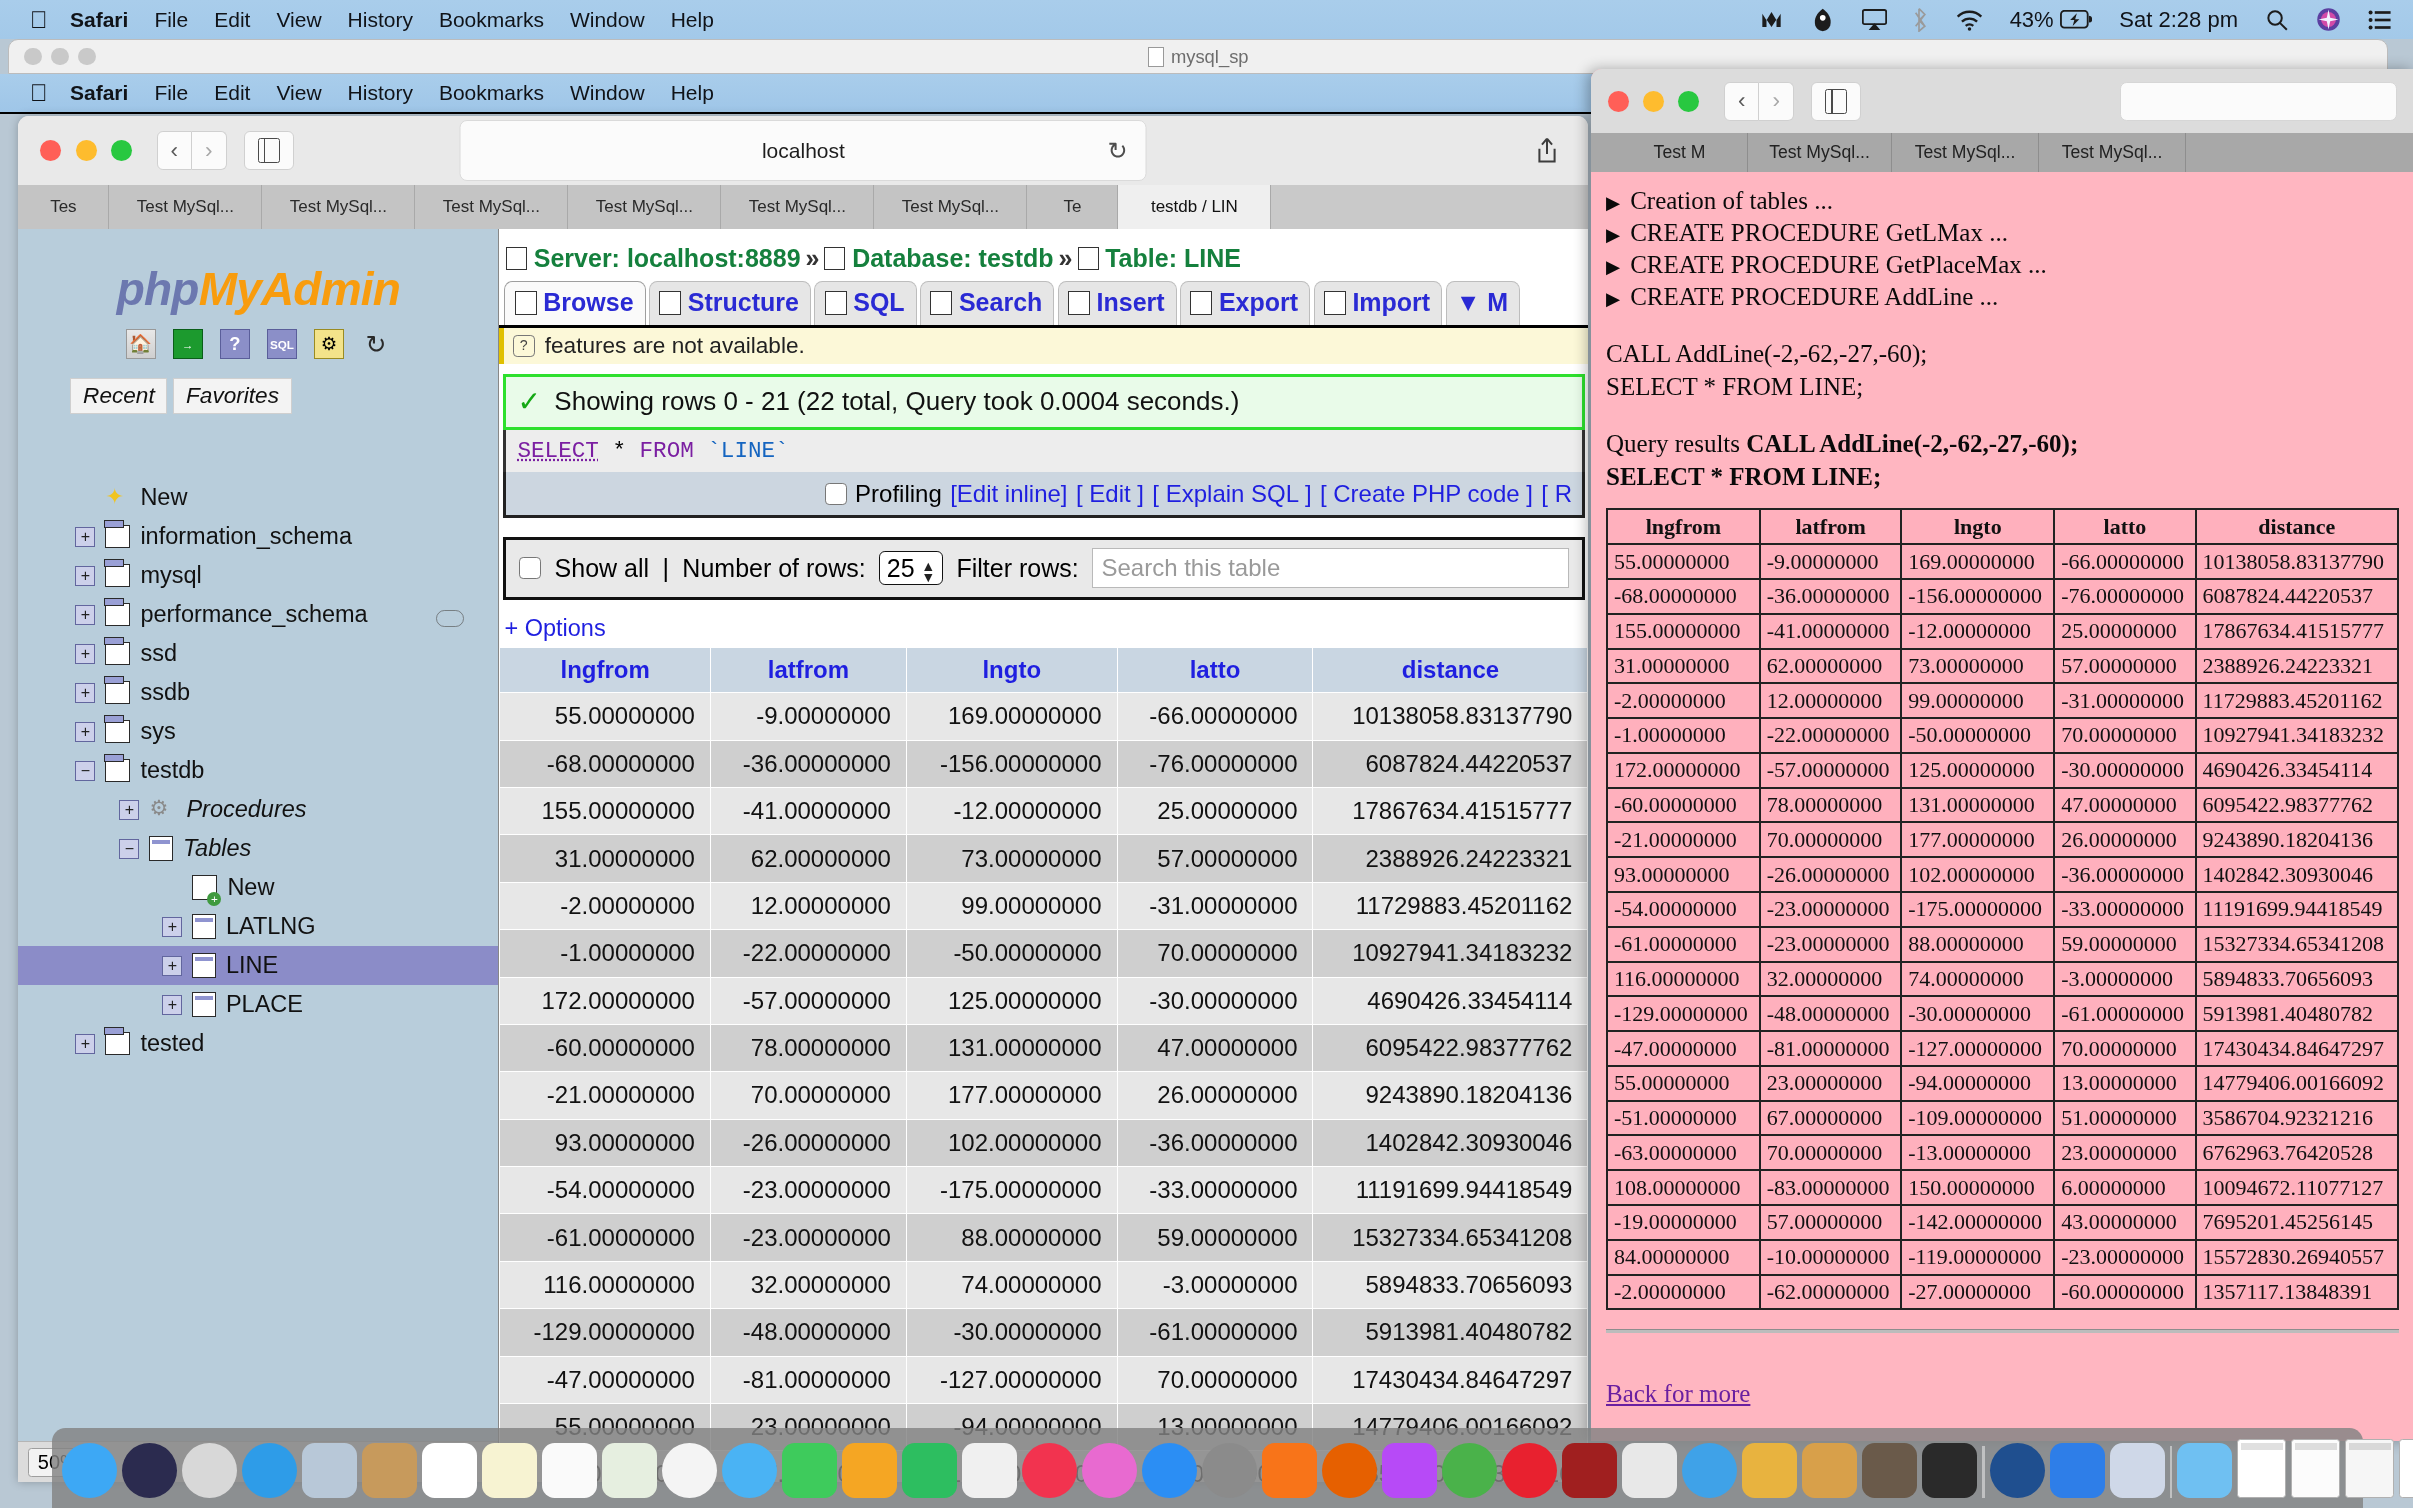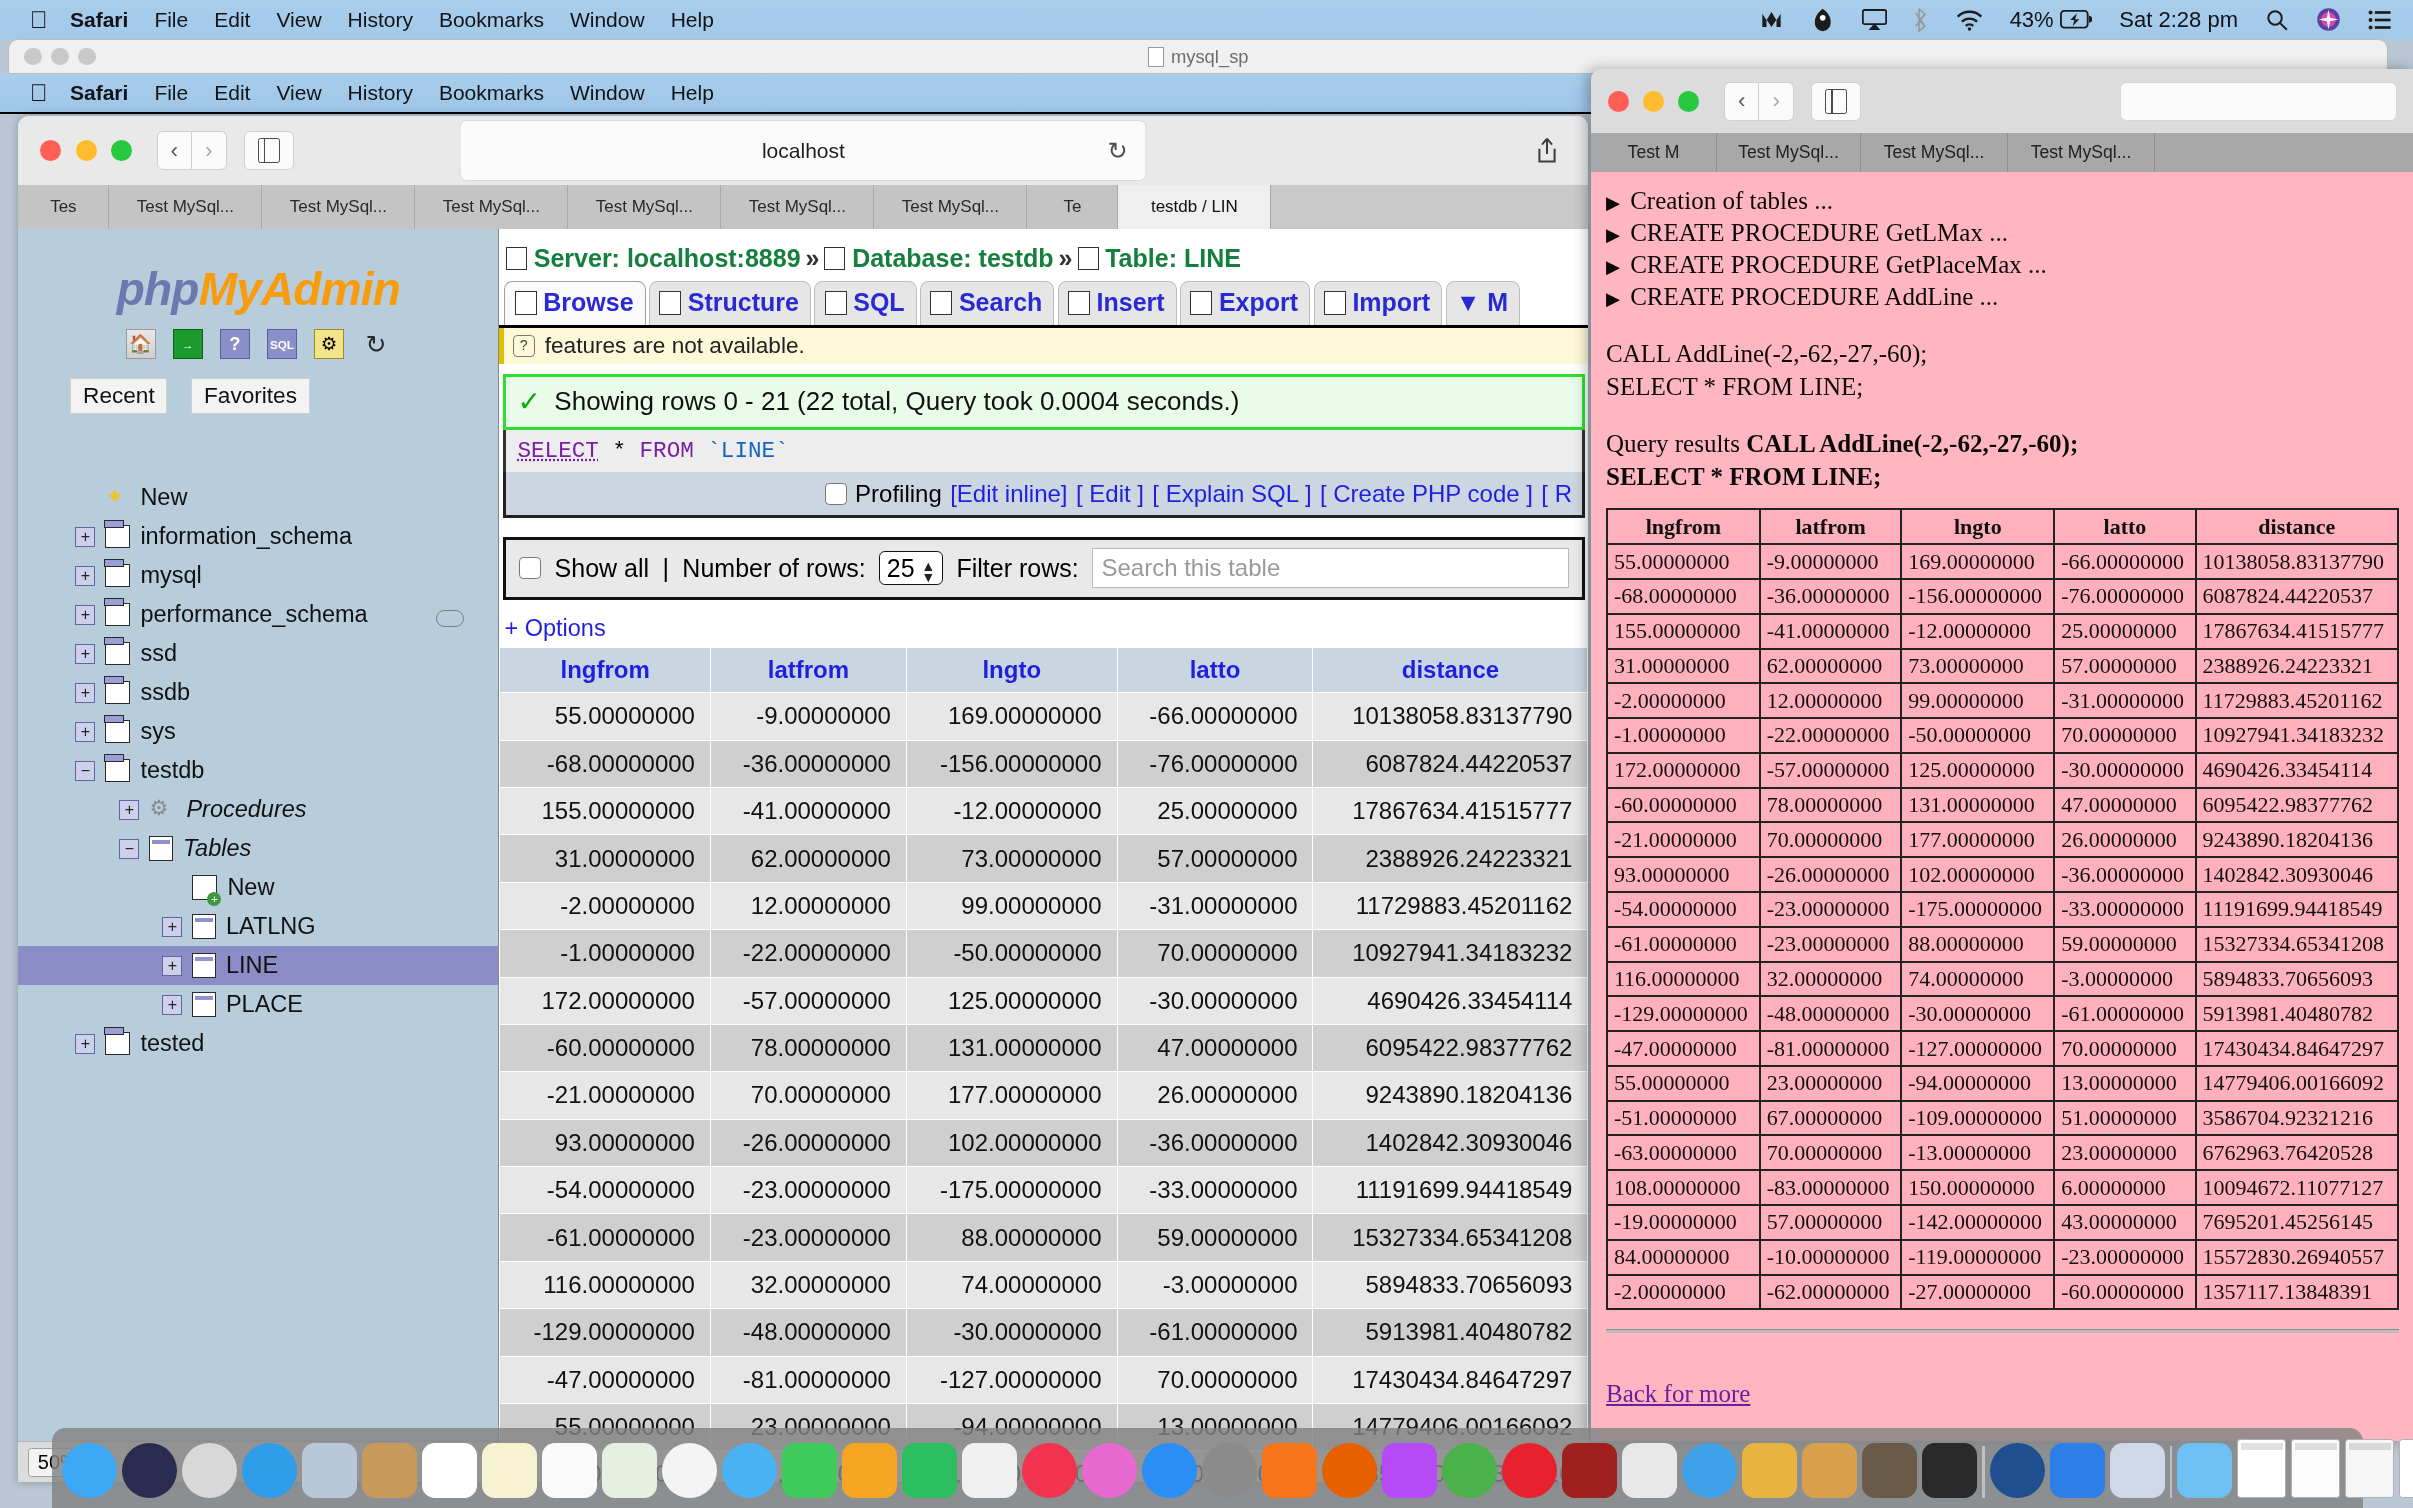--- a/index.html
+++ b/index.html
@@ -123,21 +123,21 @@
   .pma-logo .my { color:#f89c0e; }
   .pma-icons { display:flex; justify-content:center; gap:17px; margin-top: 13.4px; }
   .pma-ico { width:30px; height:30px; display:inline-flex; align-items:center; justify-content:center; font-size:18.4px; }
   .ico-home { background:linear-gradient(#e8e8e8,#cfcfcf); border:0.8px solid #999; color:#b4412c; }
   .ico-exit { background:#1c9a2e; color:#fff; font-size:11.7px; font-weight:bold; border:0.8px solid #0a5e19; }
   .ico-help { background:#8b8fc8; color:#fff; font-weight:bold; border:0.8px solid #5a5e9a; }
   .ico-sql  { background:#8b8fc8; color:#fff; font-size:11.7px; font-weight:bold; border:0.8px solid #5a5e9a; }
   .ico-flag { background:#f3e38a; border:0.8px solid #9a8b22; }
   .ico-reload { background:transparent; color:#2a2a2a; font-size:25px; }
 
-  .pma-tabs { display:flex; gap:24px; padding: 18.4px 0 0 52px; }
+  .pma-tabs { display:flex; gap:6px; padding: 18.4px 0 0 52px; font-style: italic; }
   .pma-tab {
     background:#f3f3f3; border:0.8px solid #cfcfcf; padding: 4.2px 11.7px; font-size: 22.6px; color:#111;
   }
   .pma-linkico {
     position:absolute; right: 34px; top: 381px; width:28.5px; height:17px;
     border:1.7px solid #555; border-radius: 8.4px; opacity:.65;
   }
   .pma-tree { margin-top: 64px; font-size: 23.5px; color:#111; position:relative; }
   .tnode { display:flex; align-items:center; height:39px; padding-left: 57px; position:relative; white-space:nowrap; }
   .tnode.lvl2 { padding-left: 101px; }
@@ -782,21 +782,21 @@
     </span>
     <span class="navbtn first">‹</span>
     <span class="navbtn second">›</span>
     <span class="sidebtn">
       <span class="sb-glyph"></span>
     </span>
     <span class="pw-url"></span>
   </div>
 
   <div class="pw-tabs">
-    <div class="pw-tab" style="width:126px;">Test M</div>
+    <div class="pw-tab" style="width:136px;margin-left:21px;">Test M</div>
     <div class="pw-tab" style="width:144px;">Test MySql...</div>
     <div class="pw-tab" style="width:147px;">Test MySql...</div>
     <div class="pw-tab" style="width:147px;">Test MySql...</div>
   </div>
 
   <div class="pw-body">
     <div class="pw-li">
         <span class="tri">▶</span>
         <span>Creation of tables ...</span>
       </div>

